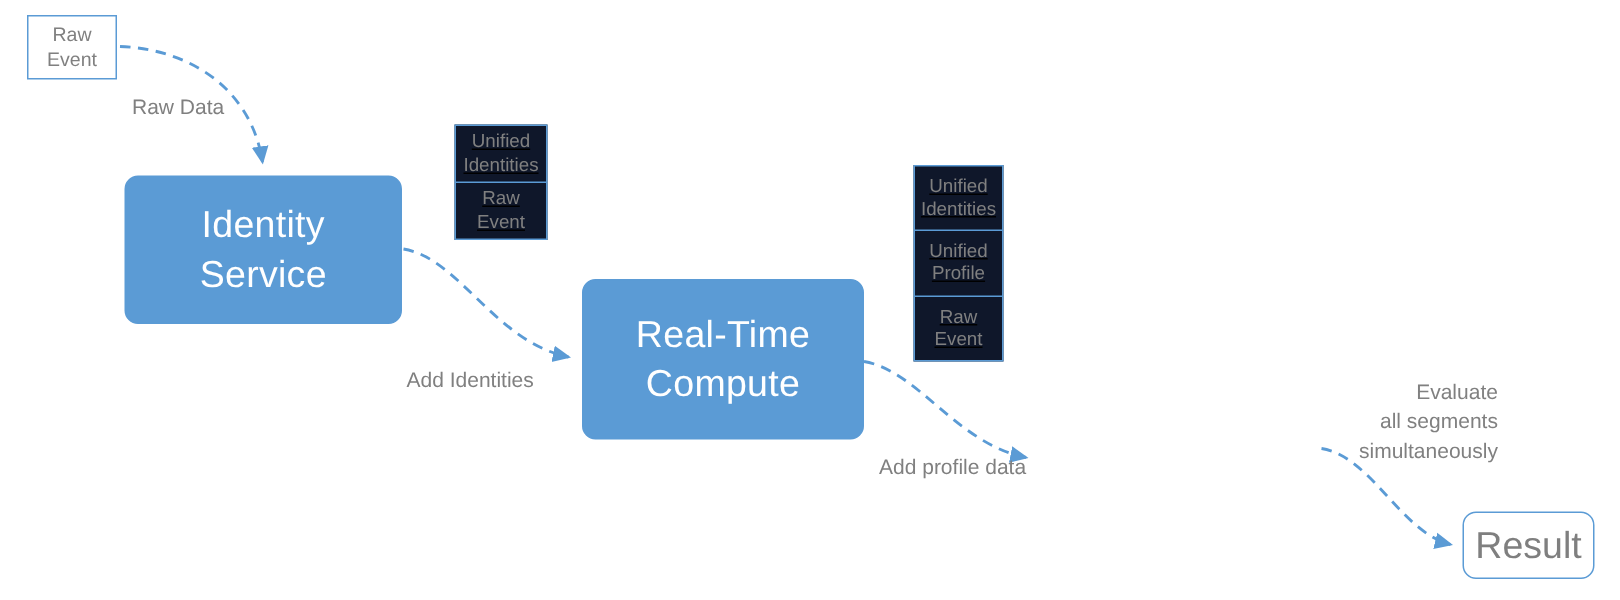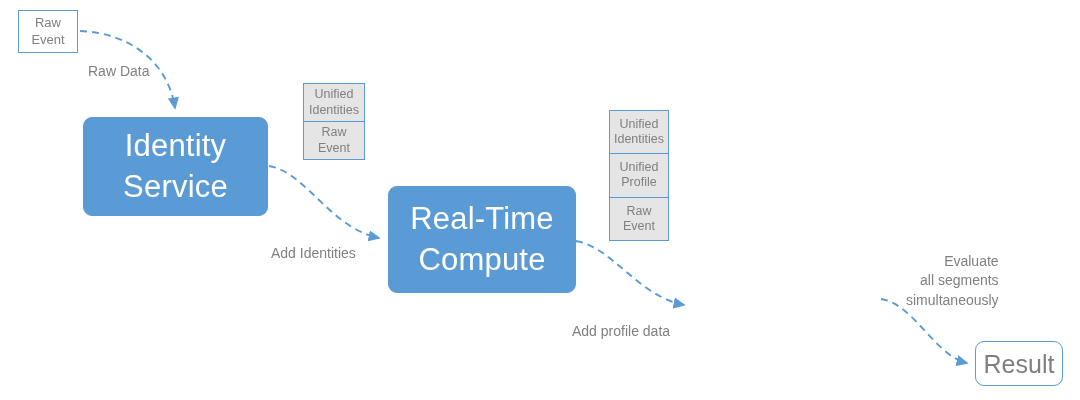--- a/index.html
+++ b/index.html
@@ -30,21 +30,21 @@
 
   
   .process-node {
     position: absolute;
     border-radius: 9px;
     display: flex;
     align-items: center;
     justify-content: center;
     text-align: center;
     color: #ffffff;
-    font-size: 31px;
+    font-size: 25px;
     line-height: 1.32;
     letter-spacing: 0.2px;
     box-sizing: border-box;
   }
   .process-node.blue {
     background: #5b9bd5;
     border: 1px solid #5b9bd5;
   }
   .process-node.green {
     background: #a9d18e;
@@ -69,23 +69,24 @@
     border-radius: 9px;
     color: #7f7f7f;
     font-size: 25px;
   }
 
   
   .stack {
     position: absolute;
     box-sizing: border-box;
     border: 1px solid #5b9bd5;
-    background: #e5e5e5;
+    background: #0f172a;
     display: flex;
     flex-direction: column;
+    text-decoration: underline;
   }
   .stack-cell {
     flex: 1 1 0;
     box-sizing: border-box;
     display: flex;
     align-items: center;
     justify-content: center;
     text-align: center;
     color: #808080;
     font-size: 12.5px;
@@ -153,19 +154,19 @@
 Event</div>
   </div>
 
 
   <div class="data-box rounded" style="left:975px; top:341px; width:88px; height:45px;">Result</div>
 
   <div class="edge-label" style="left:88px; top:62px;">Raw Data</div>
 
   <div class="edge-label" style="left:271px; top:234px;margin-top:10px;">Add Identities</div>
 
-  <div class="edge-label" style="left:572px; top:302px;margin-top:20px;">Add profile data</div>
+  <div class="edge-label" style="left:586px; top:302px;">Add profile data</div>
 
   <div class="edge-label" style="left: 906px; top: 252px; white-space: pre-line; text-align: right;">Evaluate
 all segments
 simultaneously</div>
 
 </div>
 
 </body></html>

